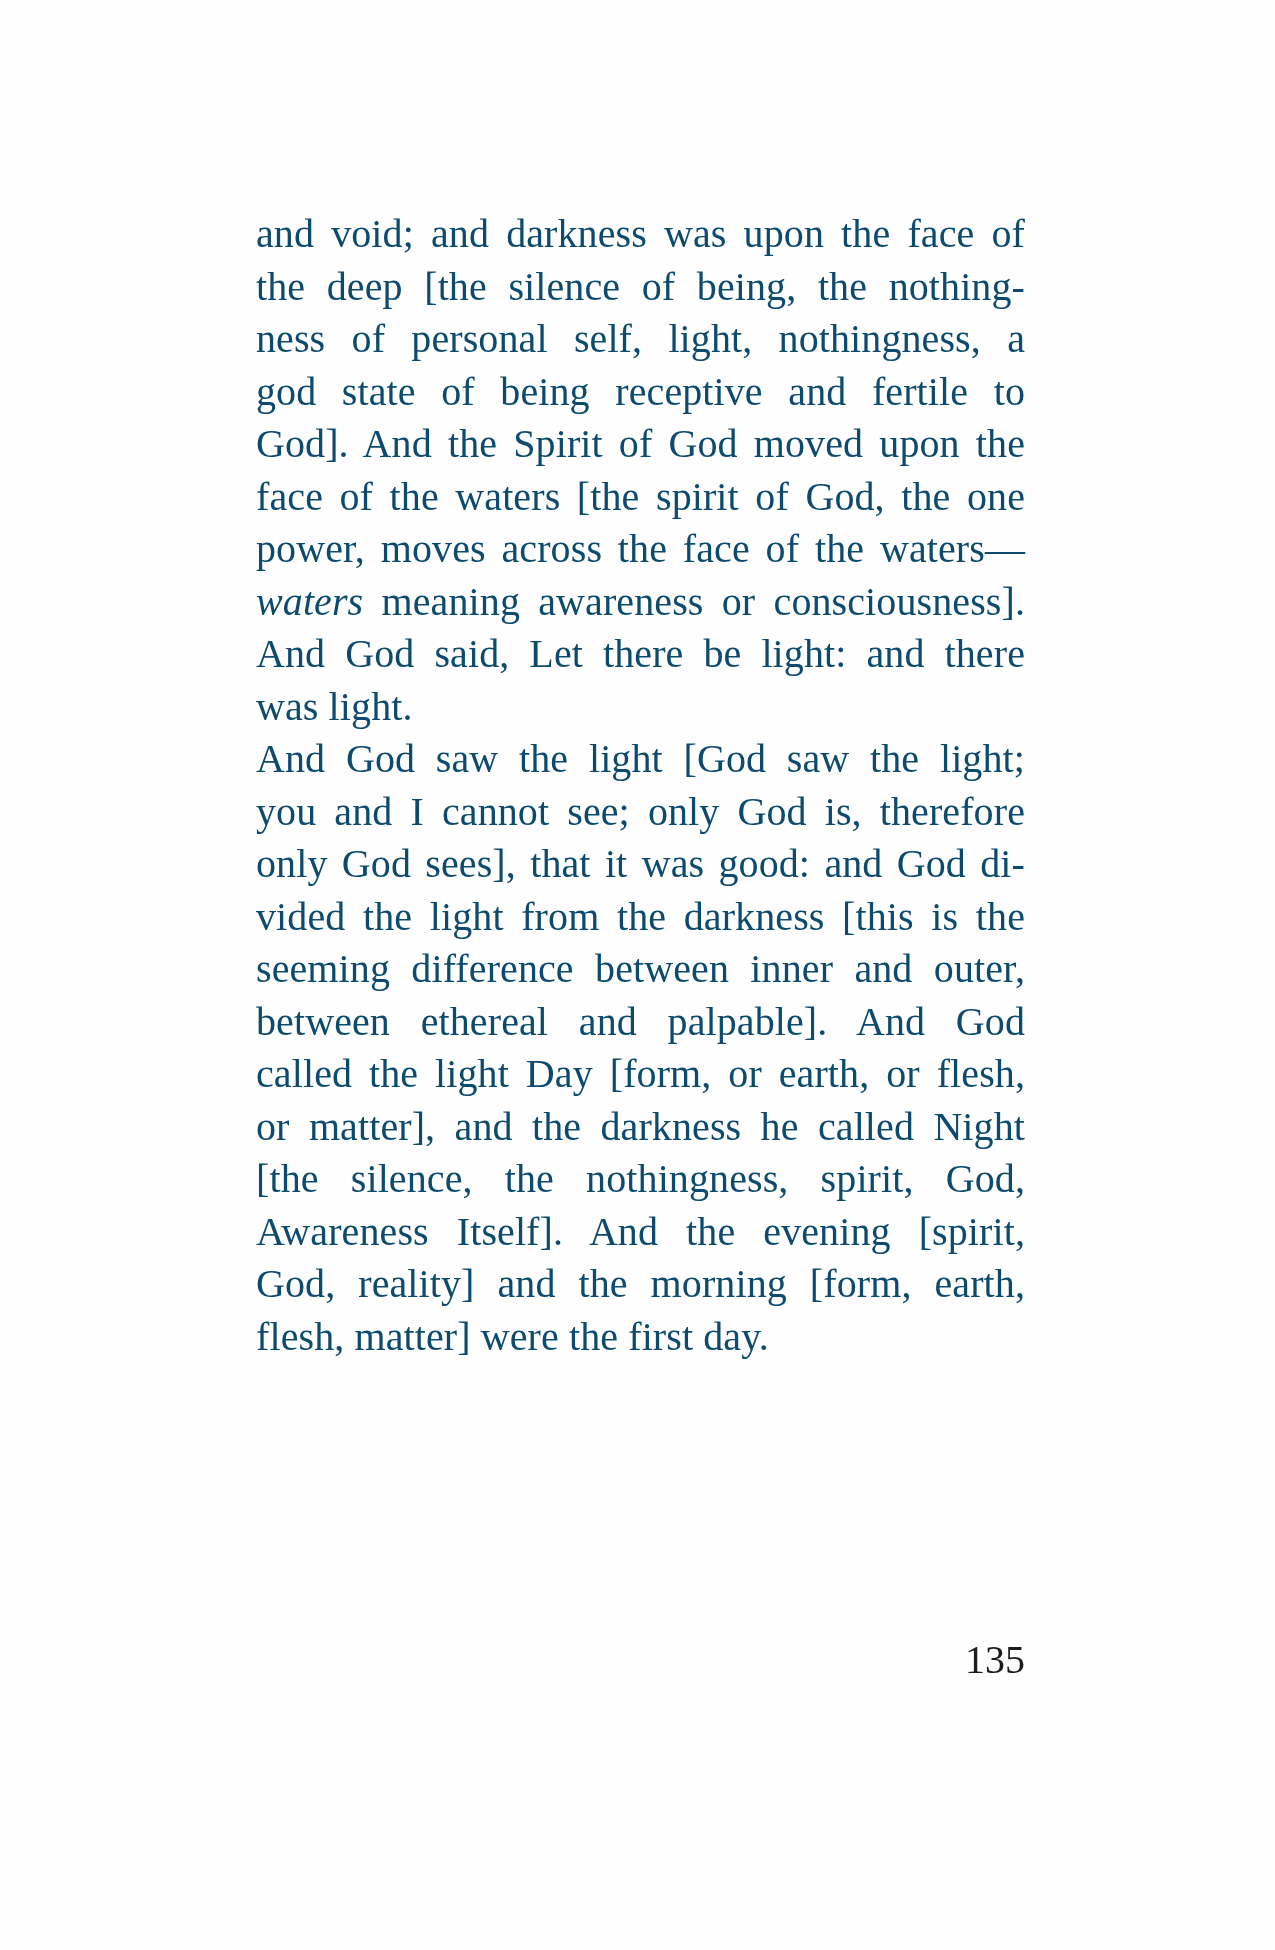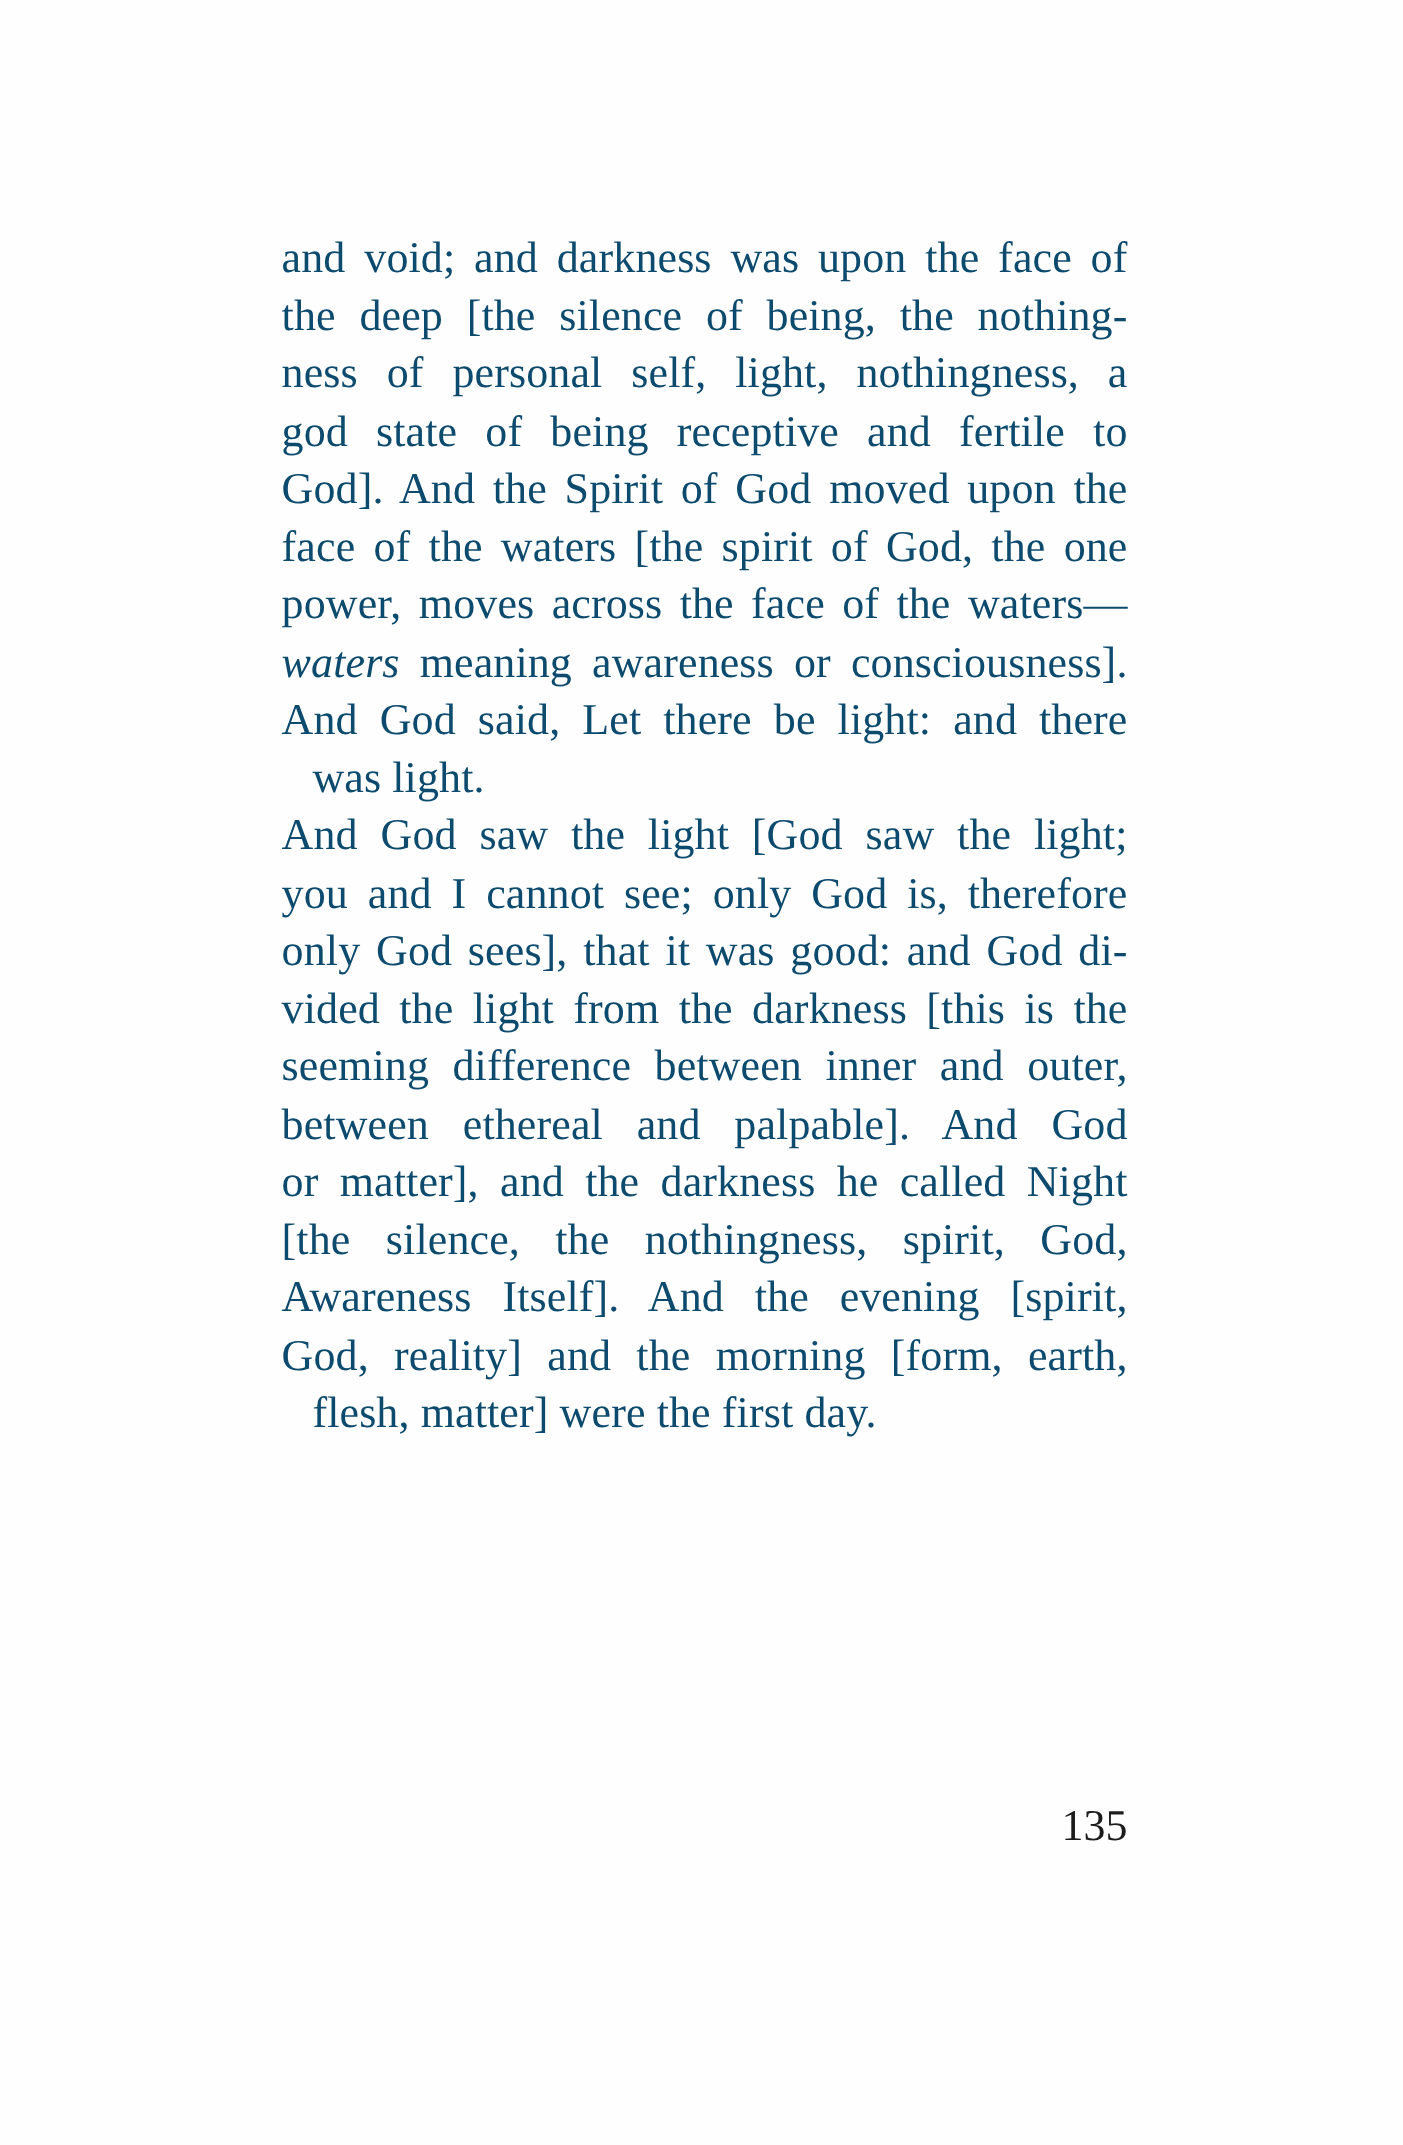--- a/index.html
+++ b/index.html
@@ -29,21 +29,20 @@
     letter-spacing: 0.1px;
   }
   .line {
     text-align: justify;
     text-align-last: justify;
     white-space: normal;
   }
   .line.para-end {
     text-align: left;
     text-align-last: left;
-    margin-left: 28px;
   }
   .line em {
     font-style: italic;
   }
   .folio {
     position: absolute;
     left: 256px;
     top: 1634px;
     width: 769px;
     text-align: right;
@@ -66,20 +65,21 @@
       <div class="line"><span>power, moves across the face of the waters—</span></div>
       <div class="line"><em>waters</em><span> meaning awareness or consciousness].</span></div>
       <div class="line"><span>And God said, Let there be light: and there</span></div>
       <div class="line para-end"><span>was light.</span></div>
       <div class="line"><span>And God saw the light [God saw the light;</span></div>
       <div class="line"><span>you and I cannot see; only God is, therefore</span></div>
       <div class="line"><span>only God sees], that it was good: and God di-</span></div>
       <div class="line"><span>vided the light from the darkness [this is the</span></div>
       <div class="line"><span>seeming difference between inner and outer,</span></div>
       <div class="line"><span>between ethereal and palpable]. And God</span></div>
+      <div class="line"><span>called the light Day [form, or earth, or flesh,</span></div>
       <div class="line"><span>or matter], and the darkness he called Night</span></div>
       <div class="line"><span>[the silence, the nothingness, spirit, God,</span></div>
       <div class="line"><span>Awareness Itself]. And the evening [spirit,</span></div>
       <div class="line"><span>God, reality] and the morning [form, earth,</span></div>
       <div class="line para-end"><span>flesh, matter] were the first day.</span></div>
     </div>
   <div class="folio">135</div>
 </div>
 
 </body></html>

